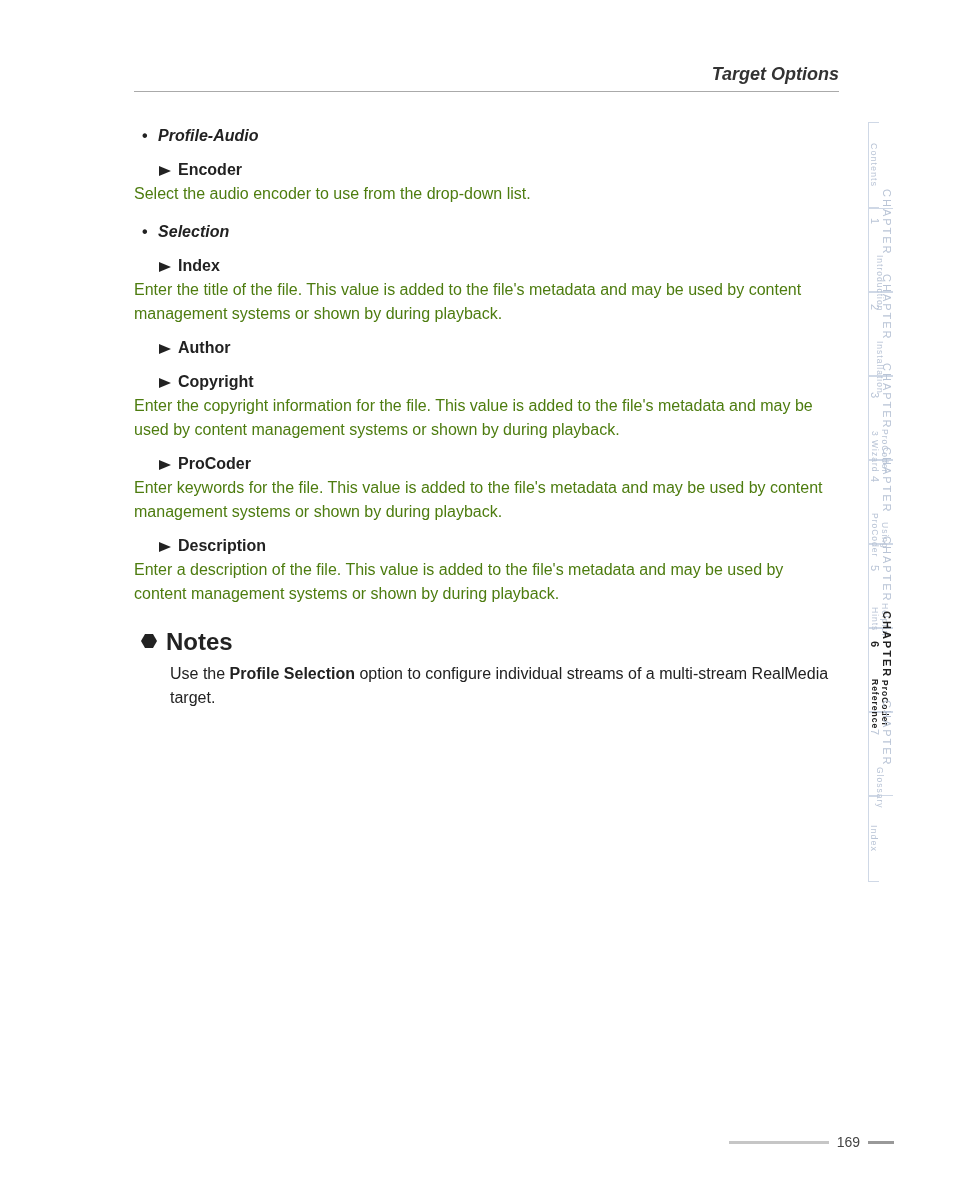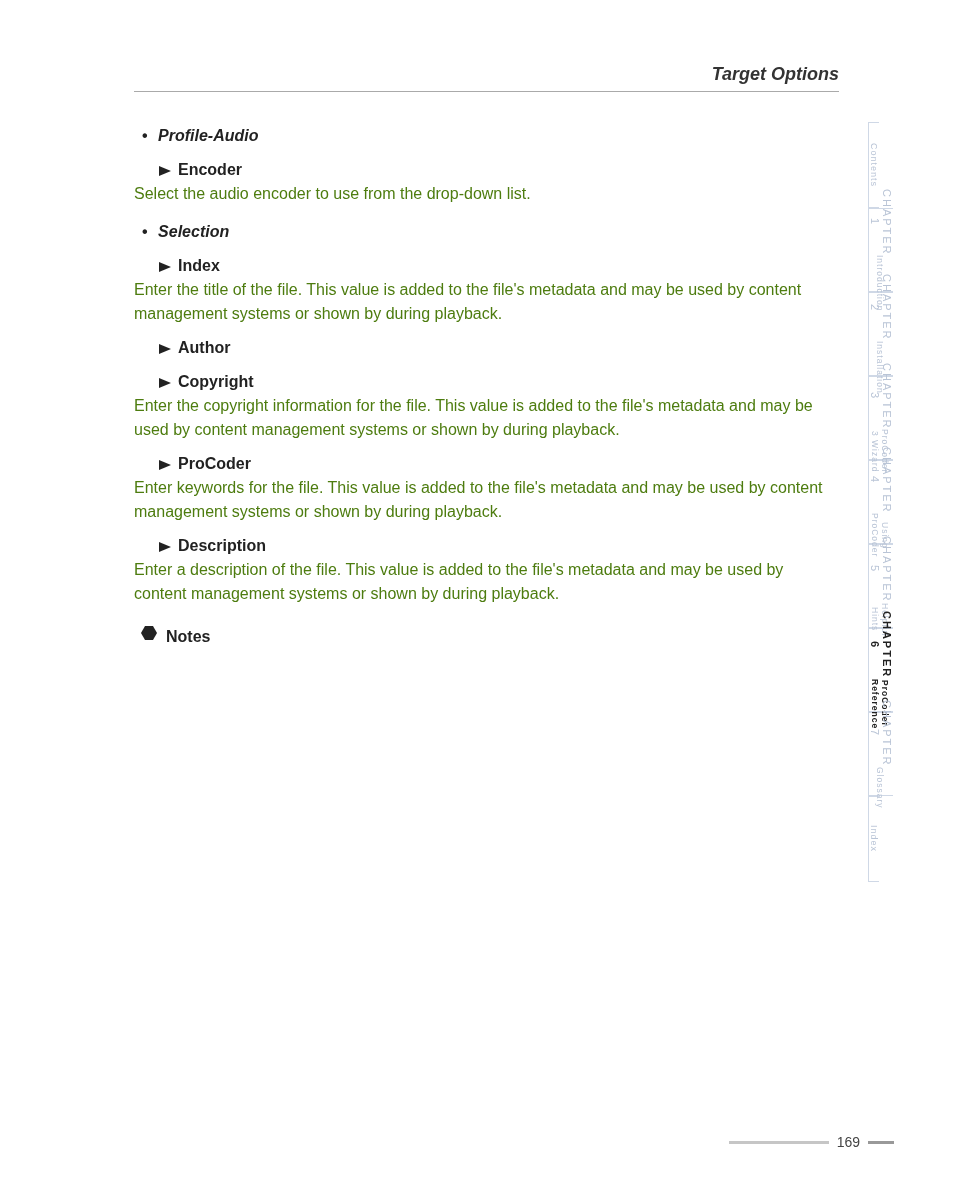--- a/index.html
+++ b/index.html
@@ -63,21 +63,21 @@
     display: inline-block;
     margin-right: 6px;
   }
   .sub-heading .arrow svg { display: block; }
   .body-text {
     color: #4d7c0f;
     margin-top: 0;
   }
   .notes-heading {
     font-weight: bold;
-    font-size: 16px;
+    font-size: 24px;
     margin-top: 18px;
     margin-left: 6px;
     display: flex;
     align-items: center;
     color: #222;
   }
   .notes-heading .hex {
     display: inline-block;
     margin-right: 8px;
   }
@@ -235,20 +235,23 @@
     <div class="body-text">Enter a description of the file. This value is added to the file's metadata and may be used by content management systems or shown by during playback.</div>
 
     <div class="notes-heading">
       <span class="hex">
         <svg width="18" height="18">
             <polygon points="5,2 13,2 17,9 13,16 5,16 1,9" fill="#222"></polygon>
           </svg>
       </span>
       <span>Notes</span>
     </div>
+    <div class="notes-body">
+      <span>Use the </span><span class="bold">Profile Selection</span><span> option to configure individual streams of a multi-stream RealMedia target.</span>
+    </div>
 
   </div>
 
   <div class="sidebar">
     <div class="tab-contents">
       <span>Contents</span>
     </div>
     <div class="tab">
       <span class="line1">CHAPTER 1</span>
       <span class="line2">Introduction</span>

